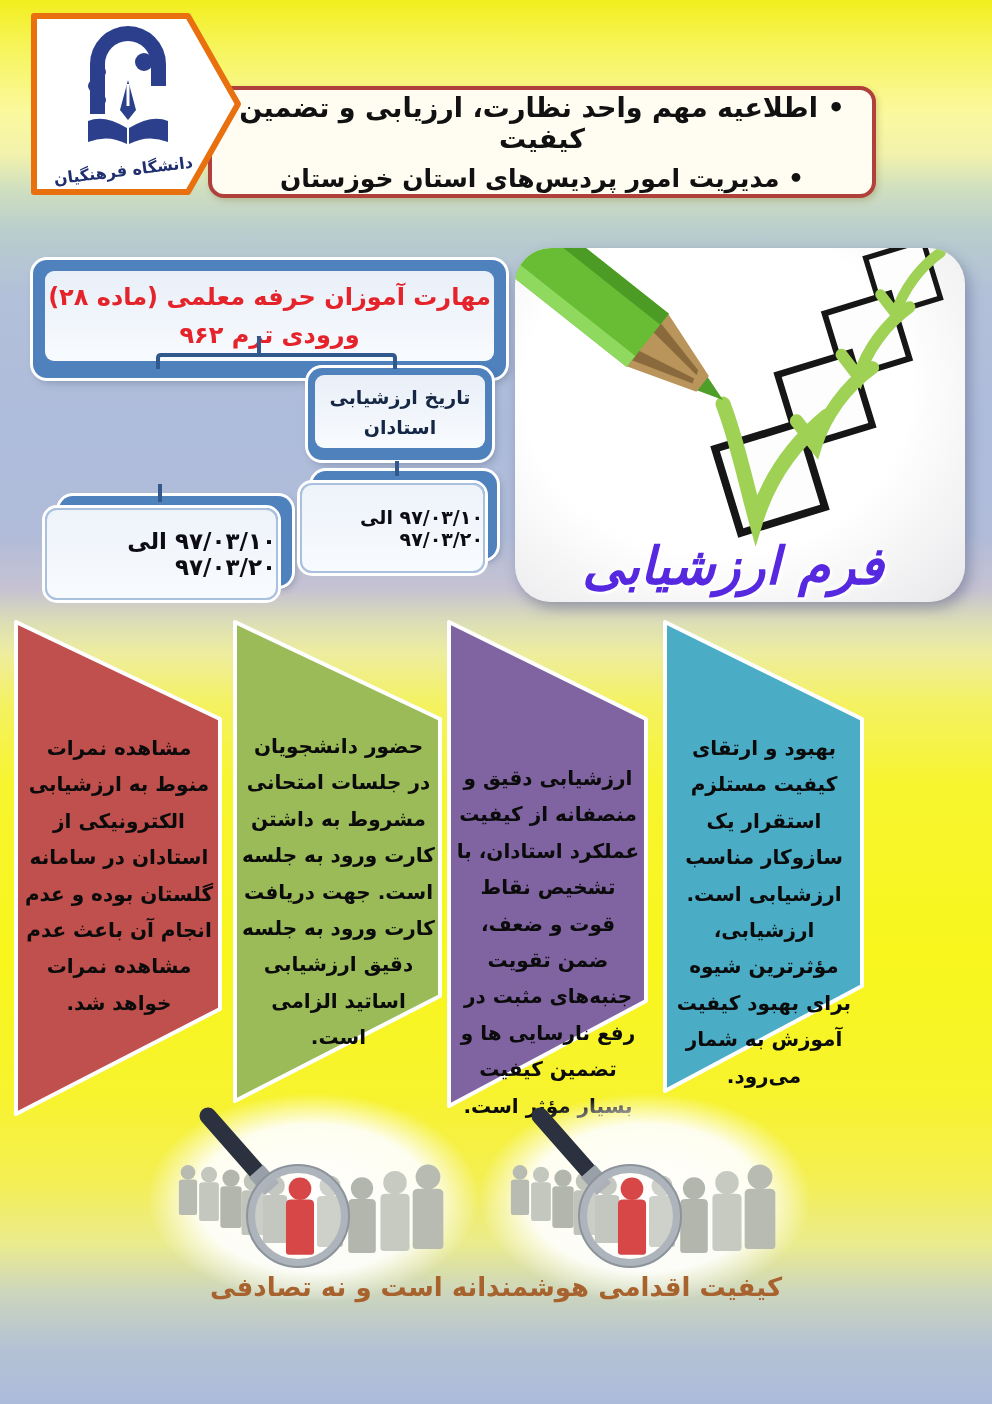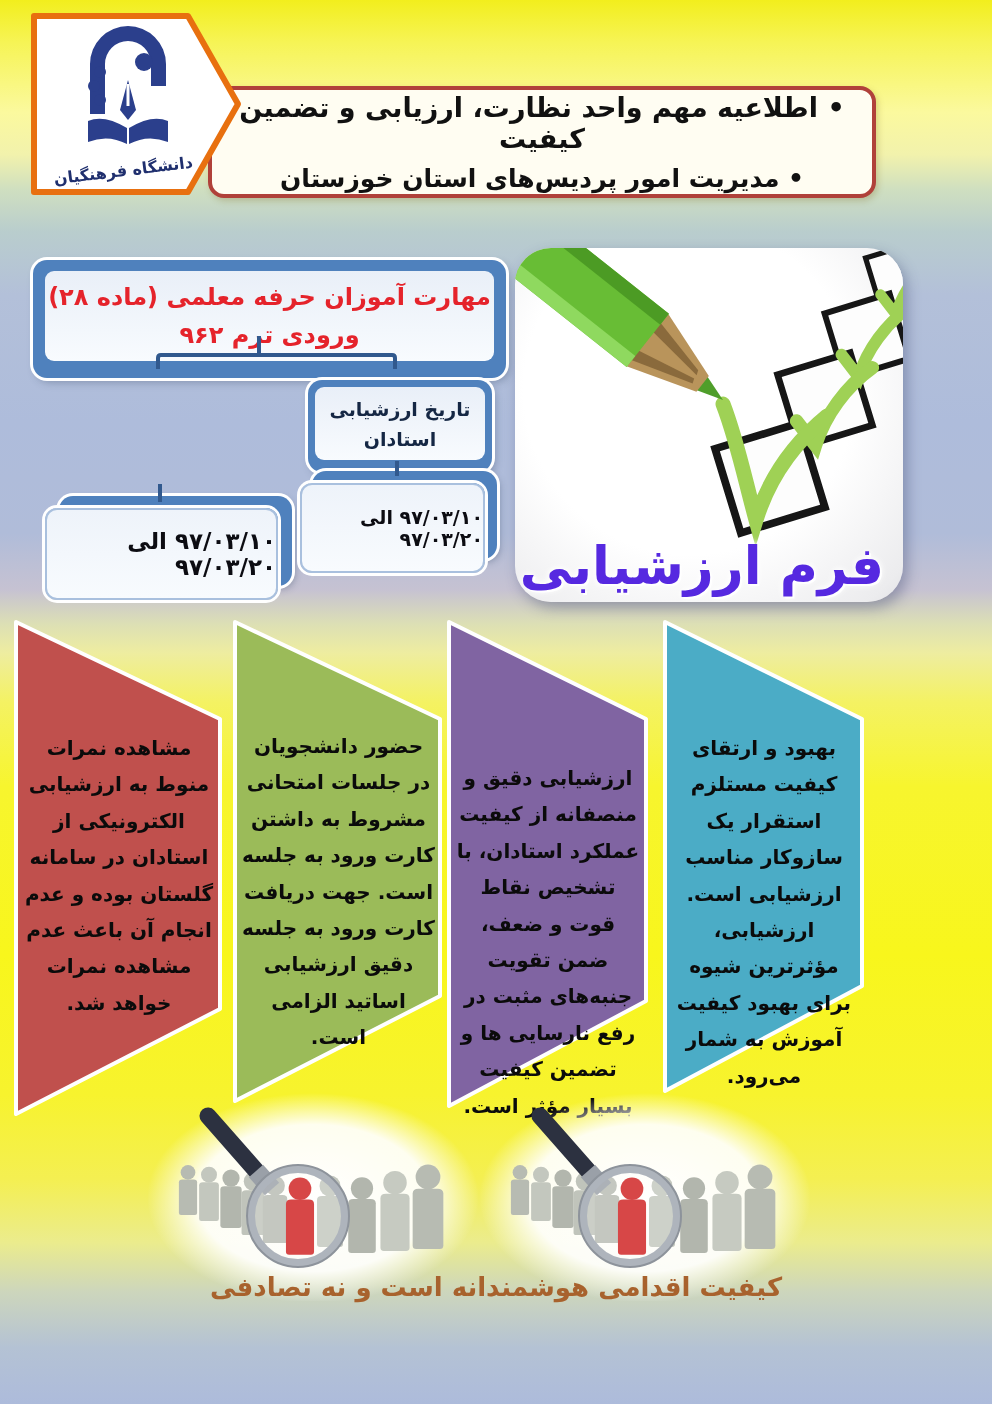--- a/index.html
+++ b/index.html
@@ -34,21 +34,21 @@
   .node .inner{
     position:absolute;background:linear-gradient(180deg,#e9eff8,#f8fbfe);
     border-radius:9px;display:flex;flex-direction:column;justify-content:center;align-items:center;
   }
   .root-node{left:33px;top:224px;width:473px;height:118px;margin-top:36px;}
   .root-node .inner{left:12px;right:12px;top:11px;bottom:17px;gap:12px;}
   .root-node .t{font-size:24px;font-weight:900;color:#e5232b;text-align:center;line-height:1.1;}
   .child-l{left:40px;top:368px;width:252px;height:119px;}
   .child-l .inner{left:8px;right:8px;top:8px;bottom:14px;gap:14px;}
   .child-l .t{font-size:21px;font-weight:800;color:#152744;}
-  .child-r{left:308px;top:368px;width:184px;height:92px;margin-top:12px;}
+  .child-r{left:308px;top:368px;width:184px;height:92px;}
   .child-r .inner{left:7px;right:7px;top:7px;bottom:12px;gap:8px;}
   .child-r .t{font-size:19px;font-weight:800;color:#152744;}
   .datebox{position:absolute;}
   .datebox .back{
     position:absolute;background:#4f81bd;border-radius:14px;
     box-shadow:0 0 0 3px #fff, 3px 3px 7px rgba(40,60,90,.35);
   }
   .datebox .front{
     position:absolute;background:linear-gradient(180deg,#eef3fa,#f8fbfe);
     border:2px solid #a9c0de;border-radius:12px;box-shadow:0 0 0 3px #fff;
@@ -57,24 +57,25 @@
   }
   .date-l{left:45px;top:496px;width:247px;height:104px;}
   .date-l .back{left:14px;top:0;right:0;height:90px;}
   .date-l .front{left:0;top:12px;width:233px;height:92px;font-size:23px;}
   .date-r{left:300px;top:471px;width:197px;height:102px;}
   .date-r .back{left:12px;top:0;right:0;height:88px;}
   .date-r .front{left:0;top:12px;width:185px;height:90px;font-size:19px;}
   .connectors{position:absolute;left:0;top:0;z-index:1;}
   
   .formcard{
-    position:absolute;left:515px;top:248px;width:388px;height:354px;z-index:2;
+    position:absolute;left:515px;top:248px;width:450px;height:354px;z-index:2;
     border-radius:36px;overflow:hidden;
     background:radial-gradient(ellipse at 45% 40%, #ffffff 55%, #ececee 92%, #e2e2e6 100%);
     box-shadow:4px 6px 14px rgba(60,70,110,.4);
+    font-style:italic;
   }
   .formcard svg{position:absolute;left:0;top:0;}
   .formcard .caption{
     position:absolute;left:0;right:14px;bottom:6px;text-align:center;
     font-size:52px;font-weight:900;color:#5629e0;
     text-shadow:0 0 6px #fff,0 0 10px #fff,2px 2px 0 #fff;
     z-index:3;
   }
   
   .panel{position:absolute;}

